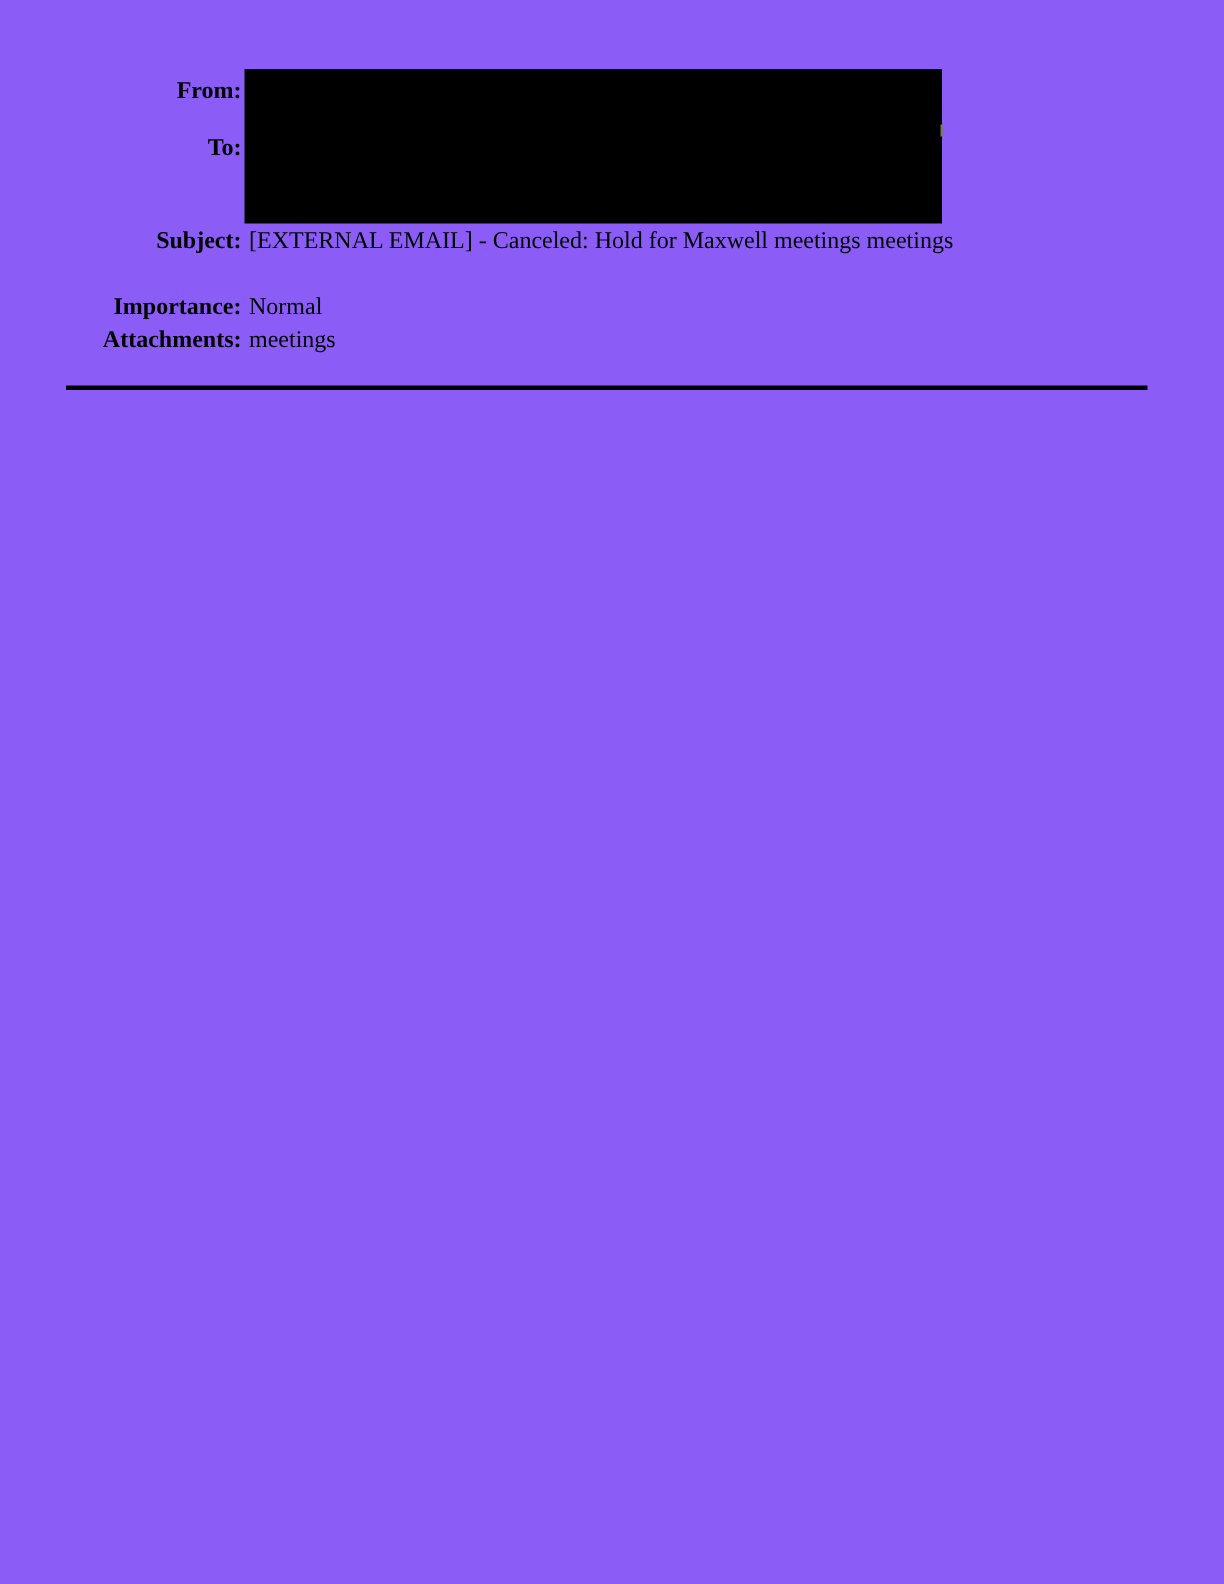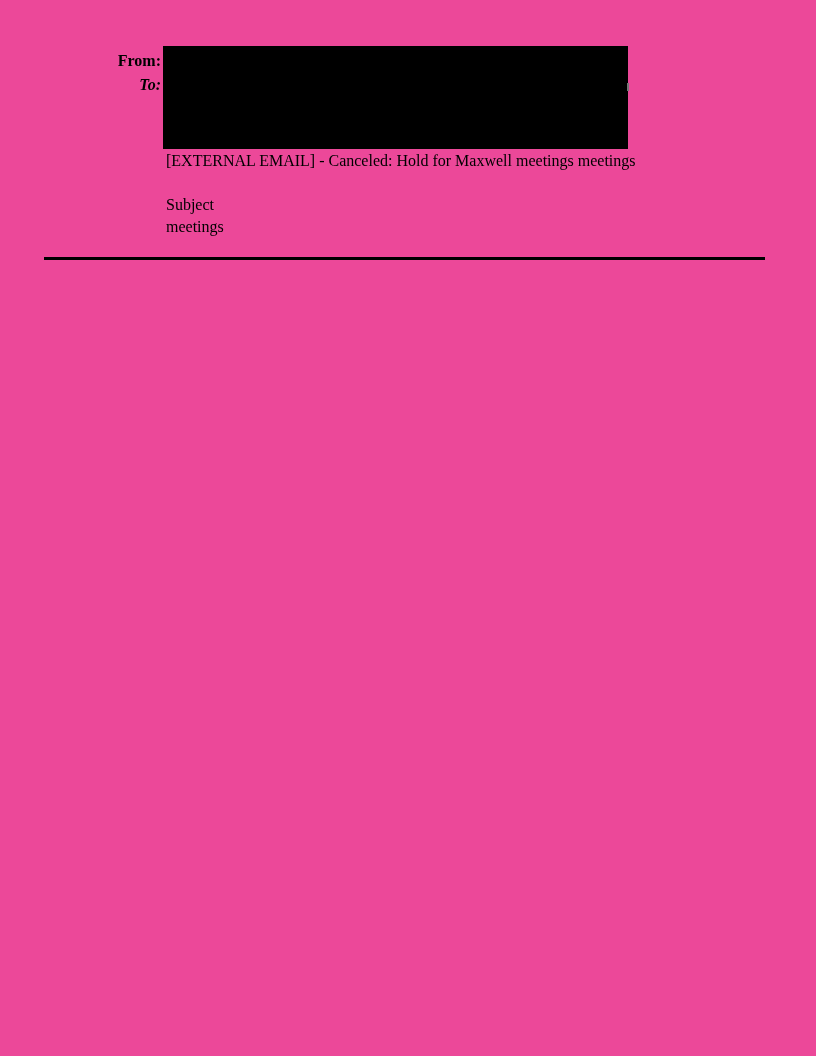--- a/index.html
+++ b/index.html
@@ -4,21 +4,21 @@
 <style>
   html, body {
     margin: 0;
     padding: 0;
     background: #ffffff;
   }
   .page {
     position: relative;
     width: 816px;
     height: 1056px;
-    background: #ec4899;
+    background: #8b5cf6;
     color: #000000;
     font-family: "Liberation Serif", "DejaVu Serif", serif;
     overflow: hidden;
   }
   .field-row {
     position: absolute;
     left: 0;
     width: 816px;
     height: 22px;
     line-height: 22px;
@@ -33,21 +33,21 @@
     font-weight: bold;
     white-space: nowrap;
   }
   .field-value {
     position: absolute;
     left: 166px;
     top: 0;
     white-space: nowrap;
   }
   .row-from        { top: 50px; }
-  .row-to          { top: 74px; font-style: italic; }
+  .row-to          { top: 88px; }
   .row-subject     { top: 150px; }
   .row-date        { top: 172px; }
   .row-importance  { top: 194px; }
   .row-attachments { top: 216px; }
   .redaction-box {
     position: absolute;
     left: 163px;
     top: 46px;
     width: 465px;
     height: 103px;
@@ -82,27 +82,30 @@
     <span class="field-label">From:</span>
     <span class="field-value"></span>
   </div>
 
   <div class="field-row row-to">
     <span class="field-label">To:</span>
     <span class="field-value"></span>
   </div>
 
   <div class="field-row row-subject">
+    <span class="field-label">Subject:</span>
     <span class="field-value">[EXTERNAL EMAIL] - Canceled: Hold for Maxwell meetings meetings</span>
   </div>
 
 
   <div class="field-row row-importance">
-    <span class="field-value">Subject</span>
+    <span class="field-label">Importance:</span>
+    <span class="field-value">Normal</span>
   </div>
 
   <div class="field-row row-attachments">
+    <span class="field-label">Attachments:</span>
     <span class="field-value">meetings</span>
   </div>
 
   <div class="separator"></div>
 
 </div>
 
 </body></html>

